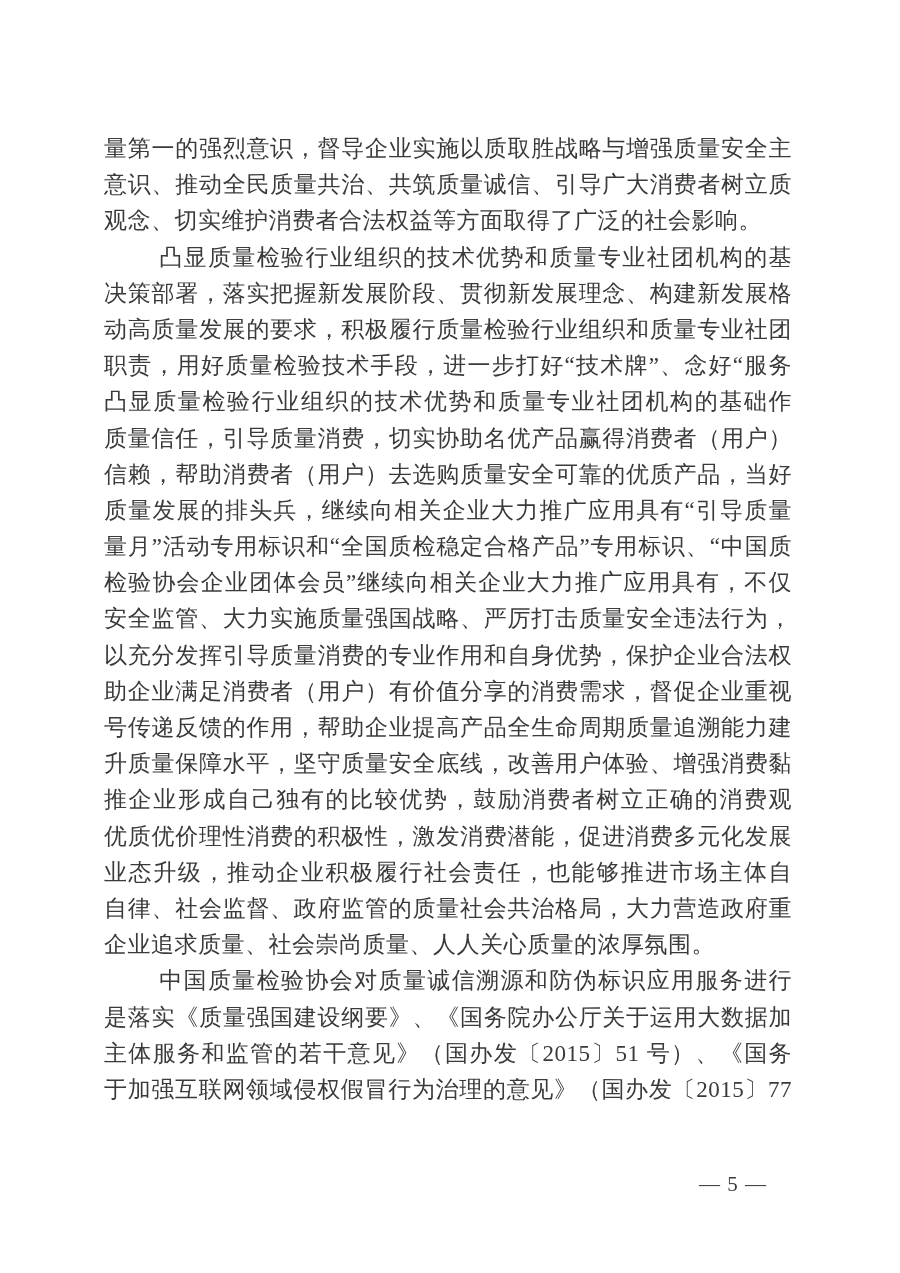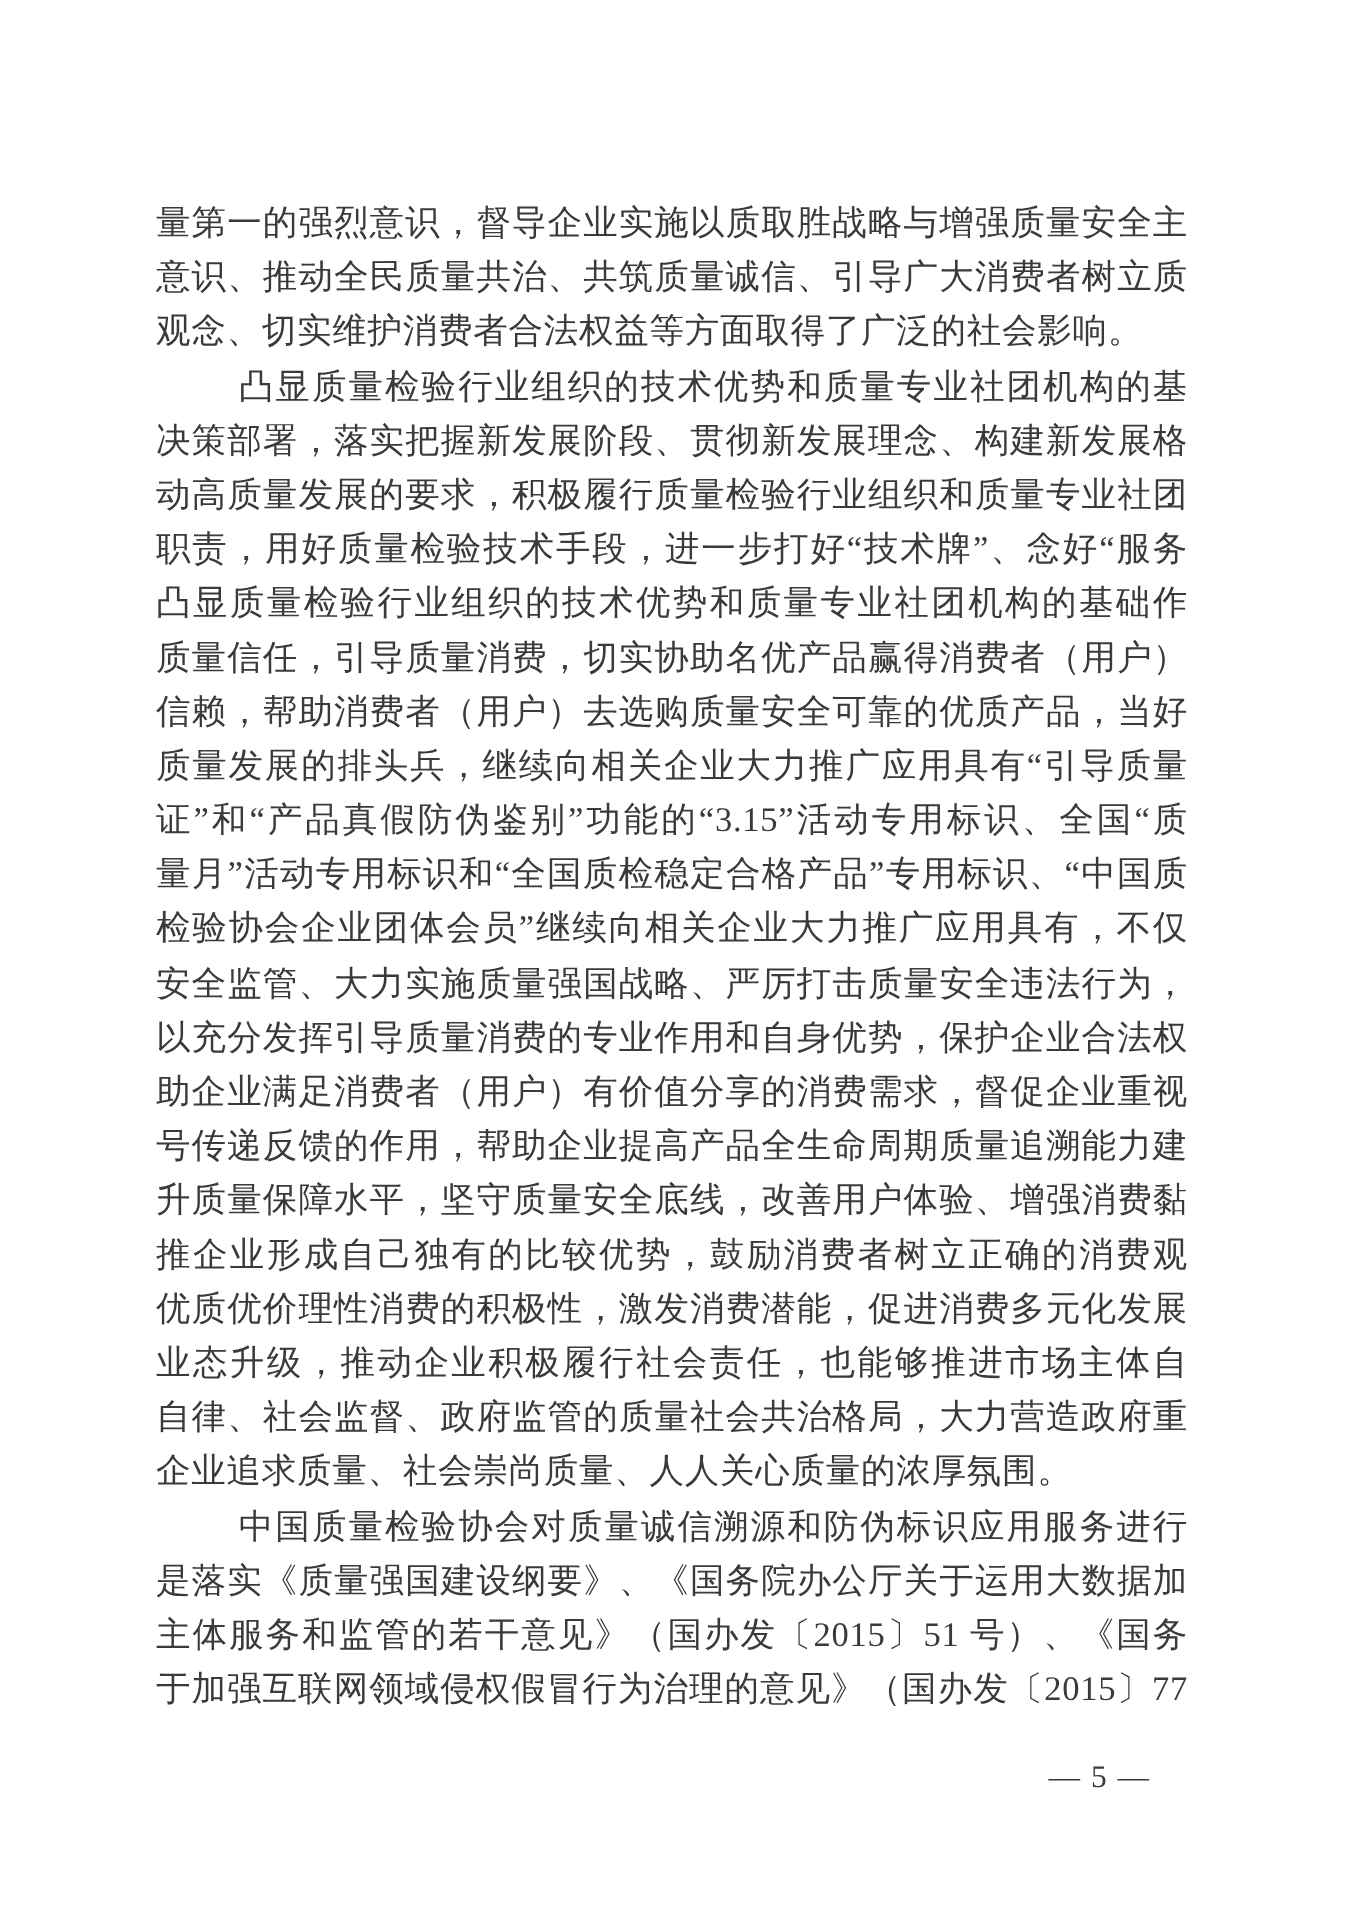--- a/index.html
+++ b/index.html
@@ -57,21 +57,20 @@
       <div class="line">意识、推动全民质量共治、共筑质量诚信、引导广大消费者树立质量消费</div>
       <div class="line para-end">观念、切实维护消费者合法权益等方面取得了广泛的社会影响。</div>
       <div class="line indent">凸显质量检验行业组织的技术优势和质量专业社团机构的基础作用</div>
       <div class="line">决策部署，落实把握新发展阶段、贯彻新发展理念、构建新发展格局、推</div>
       <div class="line">动高质量发展的要求，积极履行质量检验行业组织和质量专业社团机构的</div>
       <div class="line">职责，用好质量检验技术手段，进一步打好“技术牌”、念好“服务经”，</div>
       <div class="line">凸显质量检验行业组织的技术优势和质量专业社团机构的基础作用，传递</div>
       <div class="line">质量信任，引导质量消费，切实协助名优产品赢得消费者（用户）更多的</div>
       <div class="line">信赖，帮助消费者（用户）去选购质量安全可靠的优质产品，当好推动高</div>
       <div class="line">质量发展的排头兵，继续向相关企业大力推广应用具有“引导质量消费</div>
-      <div class="line">证”和“产品真假防伪鉴别”功能的“3.15”活动专用标识、全国“质</div>
       <div class="line">量月”活动专用标识和“全国质检稳定合格产品”专用标识、“中国质量</div>
       <div class="line">检验协会企业团体会员”继续向相关企业大力推广应用具有，不仅能够</div>
       <div class="line">安全监管、大力实施质量强国战略、严厉打击质量安全违法行为，而且可</div>
       <div class="line">以充分发挥引导质量消费的专业作用和自身优势，保护企业合法权益，协</div>
       <div class="line">助企业满足消费者（用户）有价值分享的消费需求，督促企业重视质量信</div>
       <div class="line">号传递反馈的作用，帮助企业提高产品全生命周期质量追溯能力建设，提</div>
       <div class="line">升质量保障水平，坚守质量安全底线，改善用户体验、增强消费黏度，助</div>
       <div class="line">推企业形成自己独有的比较优势，鼓励消费者树立正确的消费观念，引领</div>
       <div class="line">优质优价理性消费的积极性，激发消费潜能，促进消费多元化发展和消费</div>
       <div class="line">业态升级，推动企业积极履行社会责任，也能够推进市场主体自治、行业</div>

